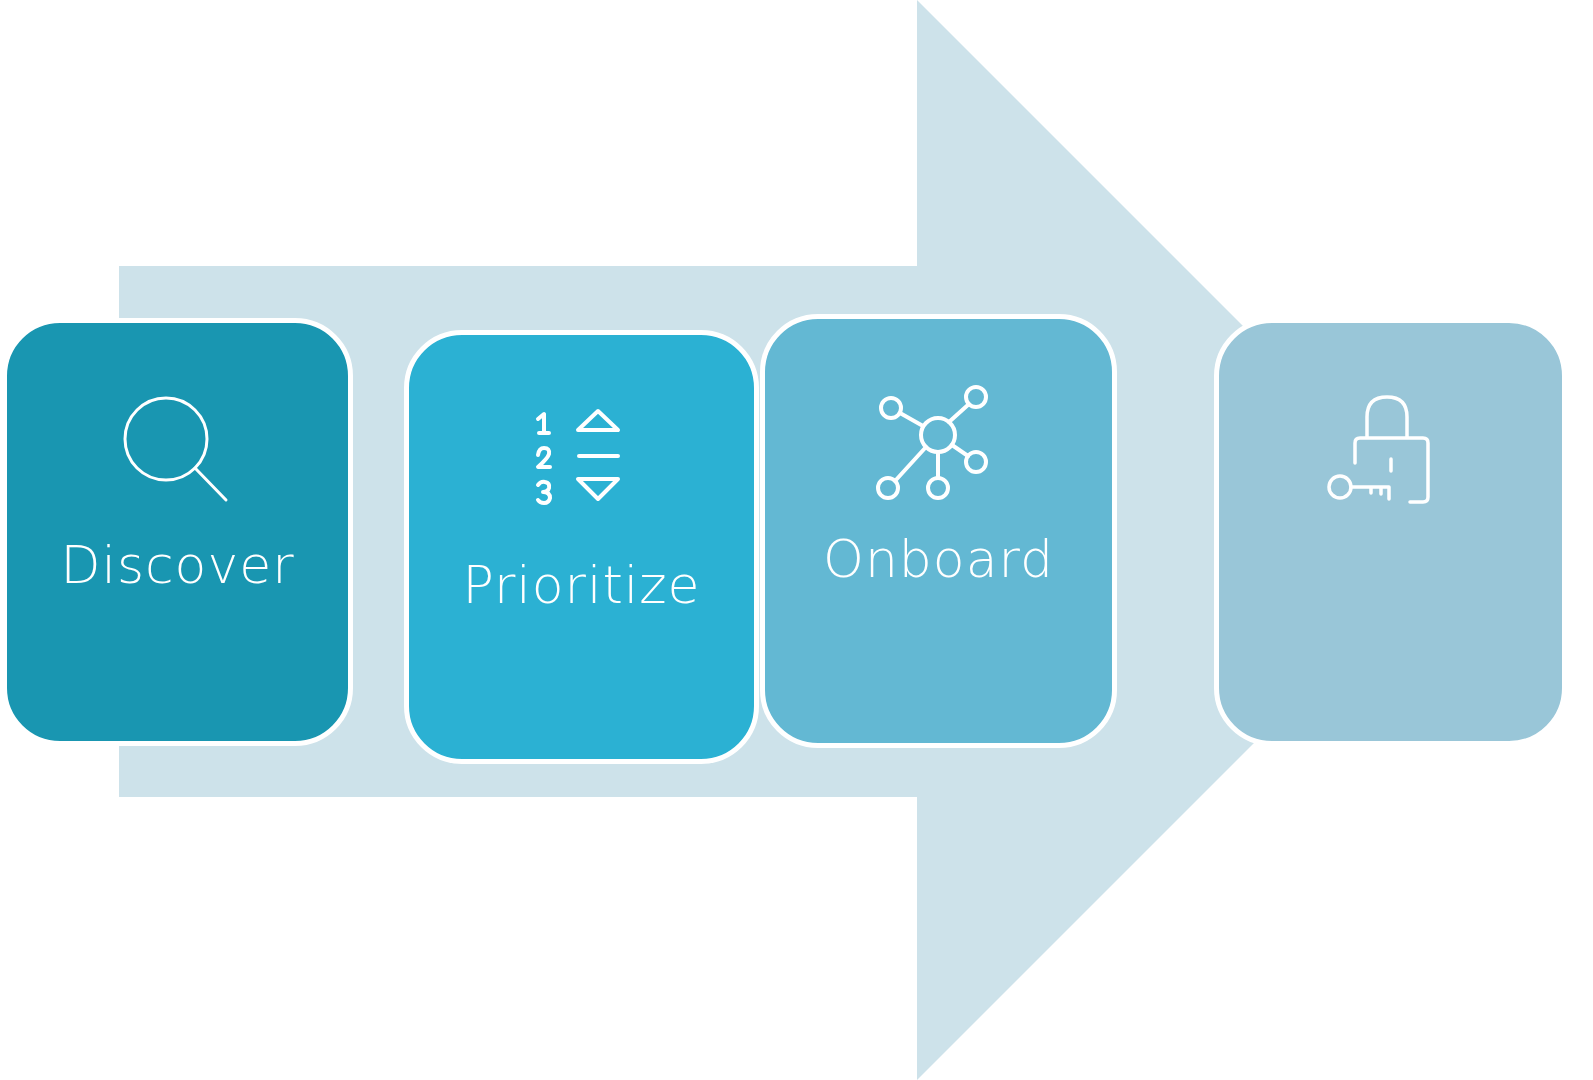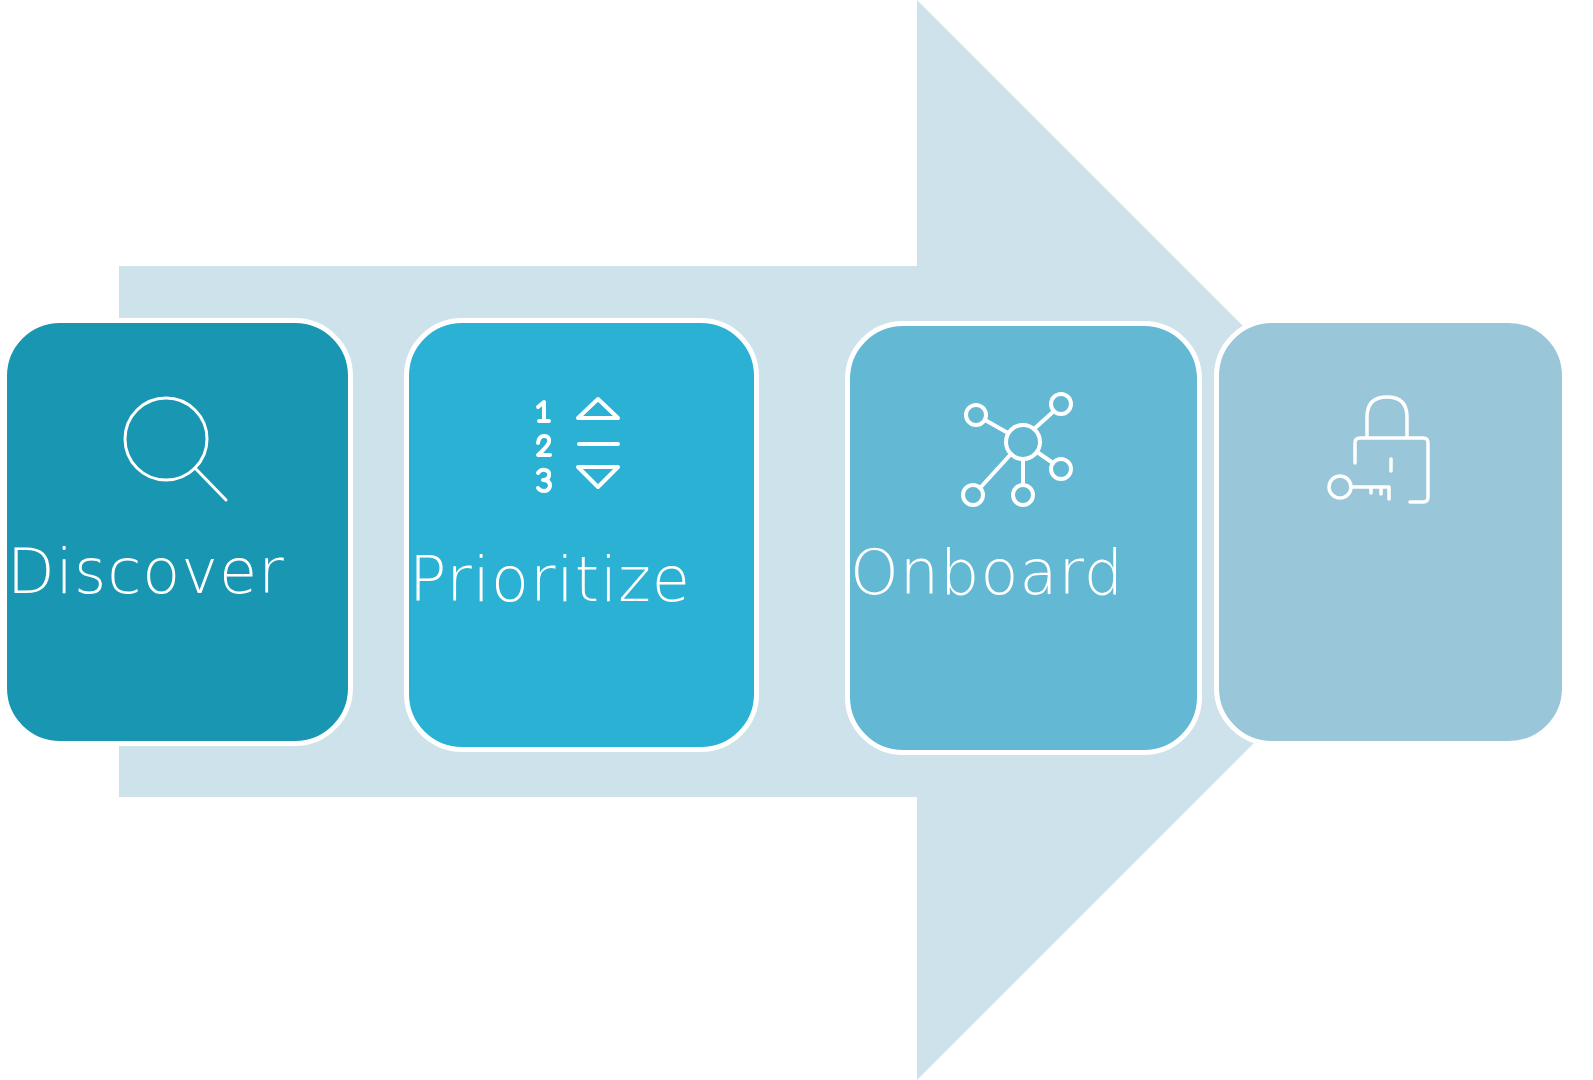--- a/index.html
+++ b/index.html
@@ -8,26 +8,26 @@
     #arrow { position: absolute; left: 0; top: 0; }
     .step {
       position: absolute;
       box-sizing: border-box;
       border: 5px solid #ffffff;
       border-radius: 58px;
       color: #ffffff;
     }
     .step .icon { position: absolute; left: 50%; transform: translateX(-50%); }
     .step .label {
-      position: absolute; left: 0; right: 0; text-align: left;
-      font-size: 62px; font-weight: 300; letter-spacing: 1px; white-space: nowrap;
+      position: absolute; left: 0; right: 0; text-align: center;
+      font-size: 52px; font-weight: 300; letter-spacing: 1px; white-space: nowrap;
     }
     #step-1 { left: 2px; top: 318px; width: 351px; height: 428px; }
-    #step-2 { left: 404px; top: 318px; width: 355px; height: 434px; padding-left: 16px; }
-    #step-3 { left: 845px; top: 314px; width: 357px; height: 434px; margin-top: 7px; }
+    #step-2 { left: 404px; top: 330px; width: 355px; height: 434px; padding-left: 16px; }
+    #step-3 { left: 760px; top: 314px; width: 357px; height: 434px; }
     #step-4 { left: 1214px; top: 318px; width: 353px; height: 428px; }
     #step-1 .icon { top: 66px; margin-left: 4px; }
     #step-2 .icon { top: 70px; margin-left: 0; }
     #step-3 .icon { top: 56px; margin-left: 0; }
     #step-4 .icon { top: 66px; margin-left: -8px; }
     #step-1 .label { top: 212px; }
     #step-2 .label { top: 220px; }
     #step-3 .label { top: 210px; }
     #step-4 .label { top: 212px; }
   </style>

